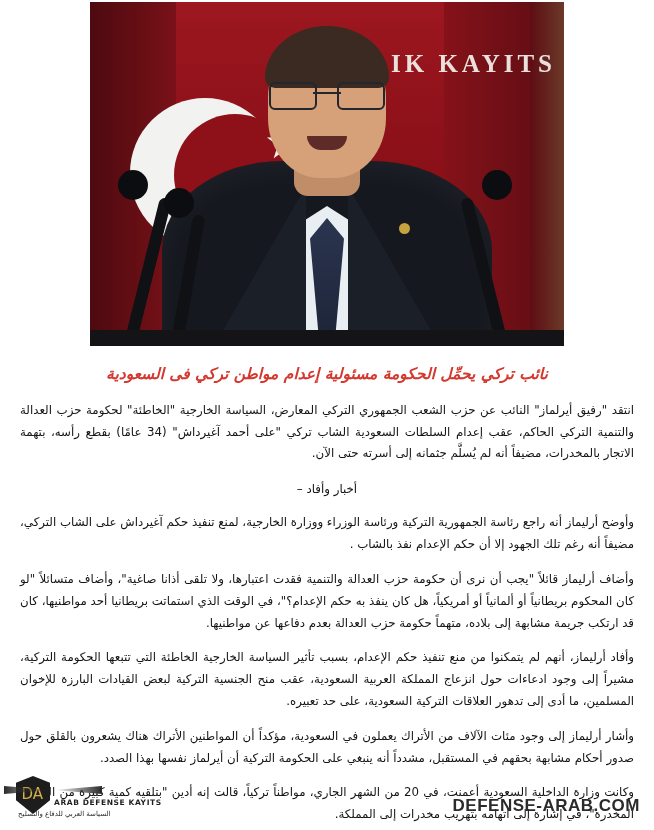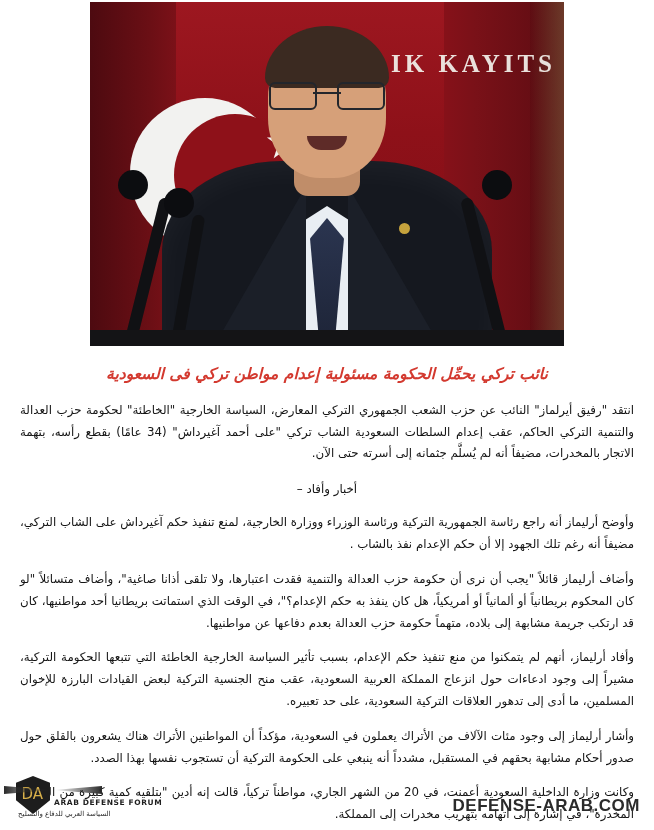--- a/index.html
+++ b/index.html
@@ -405,29 +405,29 @@
 
     <h1 class="headline">نائب تركي يحمِّل الحكومة مسئولية إعدام مواطن تركي فى السعودية</h1>
 
     <p class="body">انتقد "رفيق أيرلماز" النائب عن حزب الشعب الجمهوري التركي المعارض، السياسة الخارجية "الخاطئة" لحكومة حزب العدالة والتنمية التركي الحاكم، عقب إعدام السلطات السعودية الشاب تركي "على أحمد آغيرداش" (34 عامًا) بقطع رأسه، بتهمة الاتجار بالمخدرات، مضيفاً أنه لم يُسلَّم جثمانه إلى أسرته حتى الآن.</p>
 
     <div class="source">أخبار وأفاد –</div>
 
     <p class="body">وأوضح أرليماز أنه راجع رئاسة الجمهورية التركية ورئاسة الوزراء ووزارة الخارجية، لمنع تنفيذ حكم آغيرداش على الشاب التركي، مضيفاً أنه رغم تلك الجهود إلا أن حكم الإعدام نفذ بالشاب .</p>
     <p class="body">وأضاف أرليماز قائلاً "يجب أن نرى أن حكومة حزب العدالة والتنمية فقدت اعتبارها، ولا تلقى أذانا صاغية"، وأضاف متسائلاً "لو كان المحكوم بريطانياً أو ألمانياً أو أمريكياً، هل كان ينفذ به حكم الإعدام؟"، في الوقت الذي استماتت بريطانيا أحد مواطنيها، كان قد ارتكب جريمة مشابهة إلى بلاده، متهماً حكومة حزب العدالة بعدم دفاعها عن مواطنيها.</p>
     <p class="body">وأفاد أرليماز، أنهم لم يتمكنوا من منع تنفيذ حكم الإعدام، بسبب تأثير السياسة الخارجية الخاطئة التي تتبعها الحكومة التركية، مشيراً إلى وجود ادعاءات حول انزعاج المملكة العربية السعودية، عقب منح الجنسية التركية لبعض القيادات البارزة للإخوان المسلمين، ما أدى إلى تدهور العلاقات التركية السعودية، على حد تعبيره.</p>
-    <p class="body">وأشار أرليماز إلى وجود مئات الآلاف من الأتراك يعملون في السعودية، مؤكداً أن المواطنين الأتراك هناك يشعرون بالقلق حول صدور أحكام مشابهة بحقهم في المستقبل، مشدداً أنه ينبغي على الحكومة التركية أن تستجوب نفسها بهذا الصدد.</p>
+    <p class="body">وأشار أرليماز إلى وجود مئات الآلاف من الأتراك يعملون في السعودية، مؤكداً أن المواطنين الأتراك هناك يشعرون بالقلق حول صدور أحكام مشابهة بحقهم في المستقبل، مشدداً أنه ينبغي على الحكومة التركية أن أيرلماز نفسها بهذا الصدد.</p>
     <p class="body">وكانت وزارة الداخلية السعودية أعمنت، في 20 من الشهر الجاري، مواطناً تركياً، قالت إنه أدين "بتلقيه كمية كبيرة من الحبوب المخدرة"، في إشارة إلى اتهامه بتهريب مخدرات إلى المملكة.</p>
 
   </div>
 
   <div class="footer">
     <div class="wm-logo">
       <div class="badge"></div>
       <div class="badge-inner">DA</div>
       <div class="wings"></div>
-      <div class="brand-en">ARAB DEFENSE FORUM</div>
+      <div class="brand-en">ARAB DEFENSE KAYITS</div>
       <div class="brand-ar">السياسة العربي للدفاع والتسليح</div>
     </div>
     <div class="wm-text">DEFENSE-ARAB.COM</div>
   </div>
 
 </div>
 
 </body></html>

